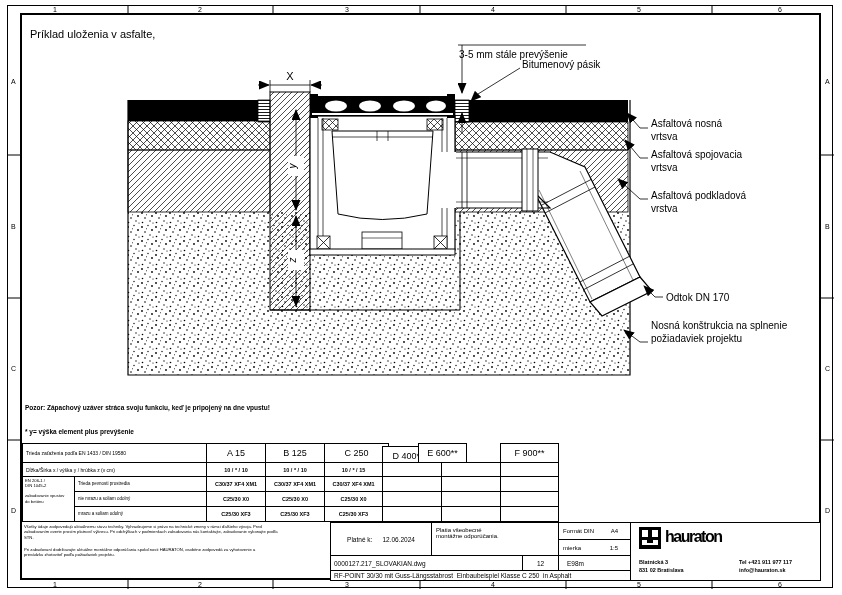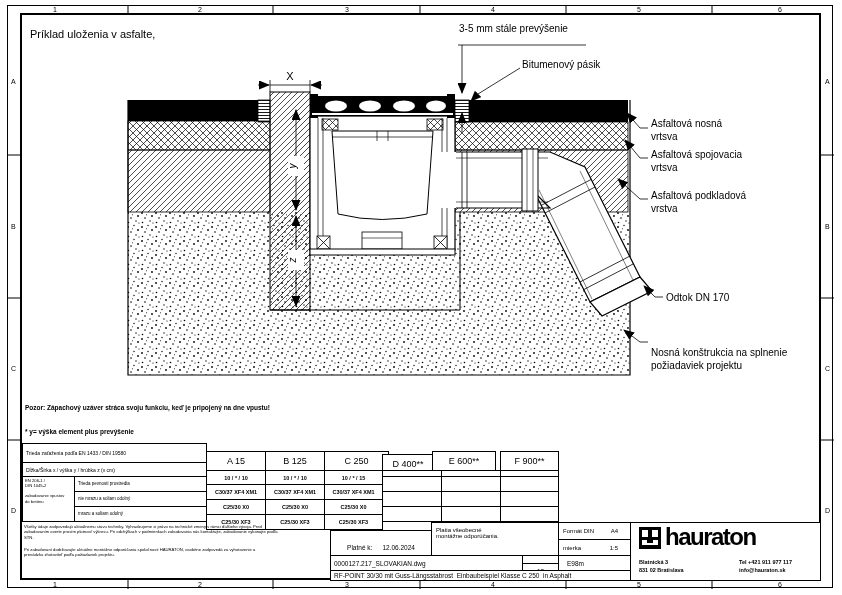--- a/index.html
+++ b/index.html
@@ -7,29 +7,29 @@
         font-family:"Liberation Sans",sans-serif;color:#000;overflow:hidden;}
   .abs{position:absolute;}
   .outer-frame{position:absolute;left:7px;top:5px;width:826px;height:583px;border:1px solid #000;box-sizing:border-box;}
   .inner-frame{position:absolute;left:20px;top:13px;width:801px;height:567px;border:2px solid #000;box-sizing:border-box;}
   .ftick{position:absolute;font-size:7px;line-height:8px;transform:translateX(-50%);}
   .fletter{position:absolute;font-size:7px;line-height:8px;transform:translateY(-50%);}
   .title{position:absolute;left:30px;top:25px;font-size:11px;line-height:18px;}
   .dlabel{position:absolute;font-size:10px;line-height:13px;white-space:nowrap;}
   .note{position:absolute;font-size:6.5px;font-weight:bold;white-space:nowrap;}
   .cell{position:absolute;border:1px solid #000;box-sizing:border-box;display:flex;align-items:center;overflow:hidden;background:#fff;}
-  .cc{justify-content:center;text-align:left;margin-top:8px;}
+  .cc{justify-content:center;text-align:left;}
   .small5{font-size:5px;line-height:6px;}
   .small45{font-size:4.5px;line-height:5.5px;}
   .small4{font-size:4.2px;line-height:5.2px;}
   .val{font-size:5.5px;font-weight:bold;}
   .hdr{font-size:9px;}
   .fineprint{position:absolute;font-size:4.2px;line-height:5.4px;white-space:nowrap;}
   .pre{white-space:pre;}
-  .brandword{font-size:24px;font-weight:bold;letter-spacing:-1.5px;line-height:24px;}
+  .brandword{font-size:16px;font-weight:bold;letter-spacing:-1.5px;line-height:24px;}
   .addr{font-size:5.5px;font-weight:bold;line-height:7.5px;white-space:nowrap;}
   svg text{font-family:"Liberation Sans",sans-serif;}
 </style>
 </head>
 <body>
 
 <div class="page">
 
   <div class="outer-frame"></div>
   <div class="inner-frame"></div>
@@ -195,52 +195,52 @@
 
     <g stroke="#000" stroke-width="0.8" fill="none">
       <path d="M648,128 H640 L627,113" marker-end="url(#arr)"></path>
       <path d="M648,158 H640 L625,140" marker-end="url(#arr)"></path>
       <path d="M648,199 H640 L618,179" marker-end="url(#arr)"></path>
       <path d="M663,297 H655 L644,286" marker-end="url(#arr)"></path>
       <path d="M648,342 H640 L624,330" marker-end="url(#arr)"></path>
     </g>
   </svg>
 
-  <div class="dlabel" style="left:459px;top:22px">3-5 mm stále prevýšenie</div>
+  <div class="dlabel" style="left:459px;top:48px">3-5 mm stále prevýšenie</div>
   <div class="dlabel" style="left:522px;top:58px">Bitumenový pásik</div>
 
   <div class="dlabel" style="left:651px;top:117px">
     <div>Asfaltová nosná</div>
     <div>vrtsva</div>
   </div>
   <div class="dlabel" style="left:651px;top:148px">
     <div>Asfaltová spojovacia</div>
     <div>vrtsva</div>
   </div>
   <div class="dlabel" style="left:651px;top:189px">
     <div>Asfaltová podkladová</div>
     <div>vrstva</div>
   </div>
   <div class="dlabel" style="left:666px;top:291px">Odtok DN 170</div>
-  <div class="dlabel" style="left:651px;top:346px">
+  <div class="dlabel" style="left:651px;top:319px">
     <div>Nosná konštrukcia na splnenie</div>
     <div>požiadaviek projektu</div>
   </div>
 
   <div class="note" style="left:25px;top:404px">Pozor: Zápachový uzáver stráca svoju funkciu, keď je pripojený na dne vpustu!</div>
   <div class="note" style="left:25px;top:428px">* y= výška element plus prevýšenie</div>
 
   <div>
 
     <div class="cell small5" style="left:22px;top:443px;width:185px;height:20px;padding-left:3px">Trieda zaťaženia podľa EN 1433 / DIN 19580</div>
     <div class="cell cc hdr" style="left:206px;top:443px;width:60px;height:20px">A 15</div>
     <div class="cell cc hdr" style="left:265px;top:443px;width:60px;height:20px">B 125</div>
     <div class="cell cc hdr" style="left:324px;top:443px;width:65px;height:20px">C 250</div>
     <div class="cell cc hdr" style="left:382px;top:446px;width:52px;height:20px">D 400**</div>
-    <div class="cell cc hdr" style="left:432px;top:443px;width:64px;height:20px">E 600**</div>
+    <div class="cell cc hdr" style="left:418px;top:443px;width:49px;height:20px">E 600**</div>
     <div class="cell cc hdr" style="left:500px;top:443px;width:59px;height:20px">F 900**</div>
 
     <div class="cell small5" style="left:22px;top:462px;width:185px;height:15px;padding-left:3px">Dĺžka/Šírka x / výška y / hrúbka z (v cm)</div>
     <div class="cell cc val" style="left:206px;top:462px;width:60px;height:15px">10 / * / 10</div>
     <div class="cell cc val" style="left:265px;top:462px;width:60px;height:15px">10 / * / 10</div>
     <div class="cell cc val" style="left:324px;top:462px;width:59px;height:15px">10 / * / 15</div>
     <div class="cell cc val" style="left:382px;top:462px;width:60px;height:15px"></div>
     <div class="cell cc val" style="left:441px;top:462px;width:60px;height:15px"></div>
     <div class="cell cc val" style="left:500px;top:462px;width:59px;height:15px"></div>
 

